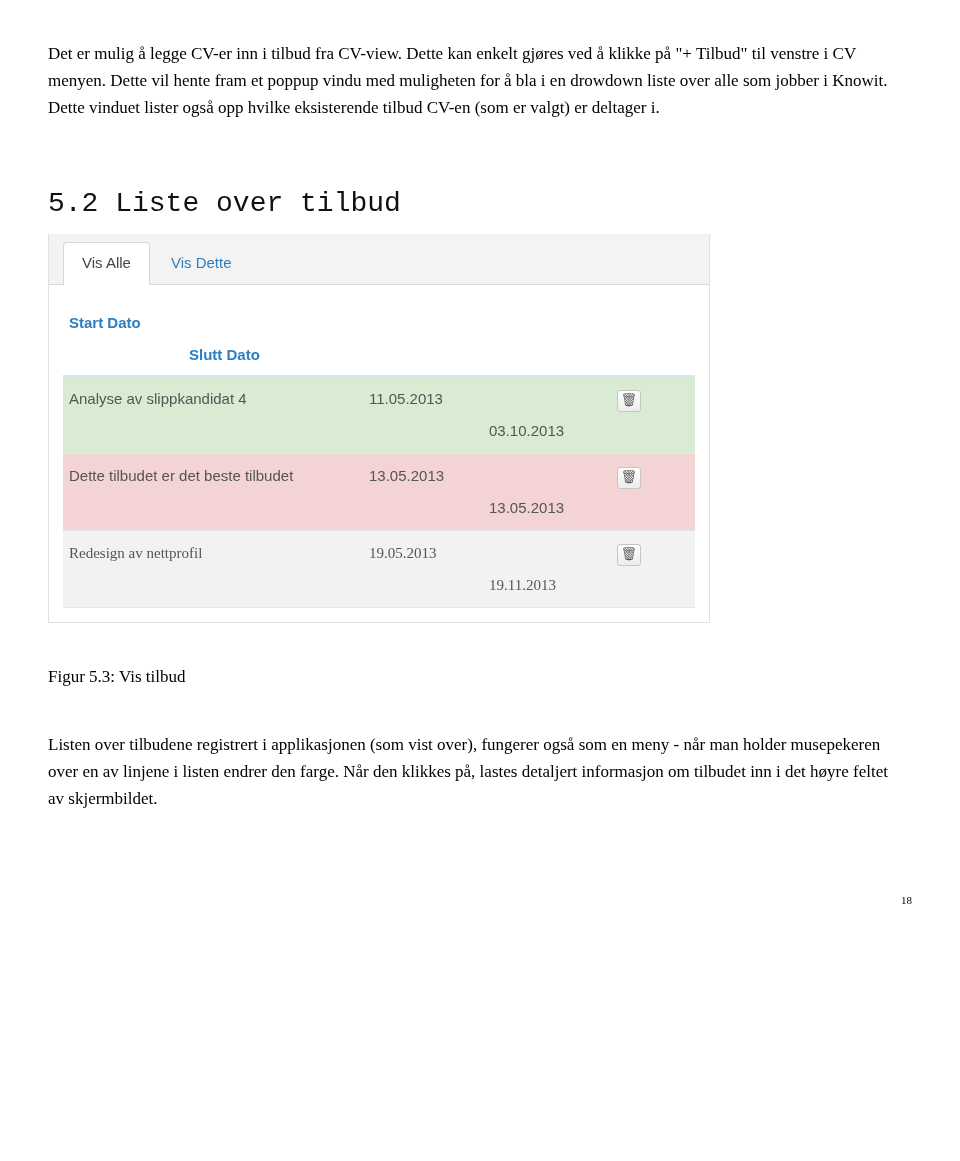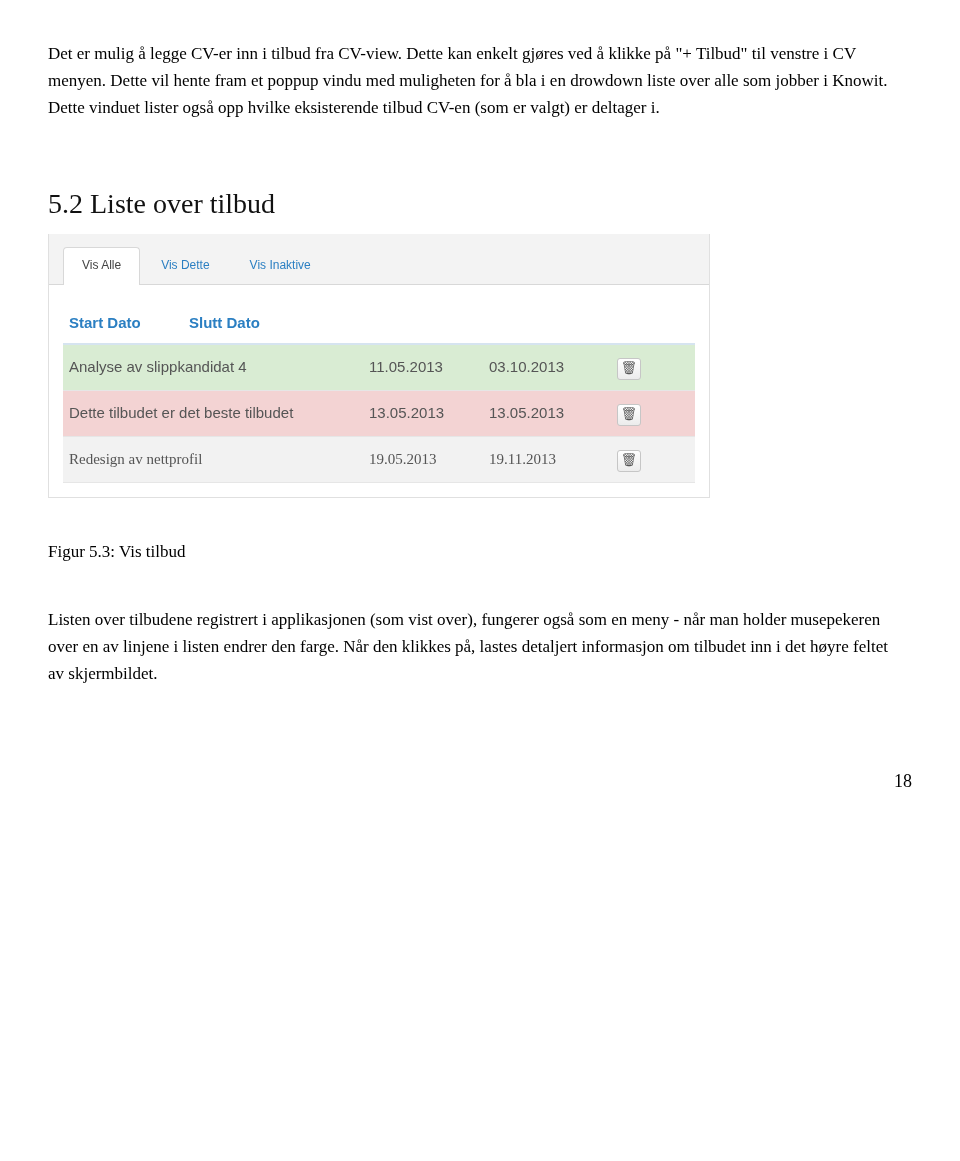--- a/index.html
+++ b/index.html
@@ -11,21 +11,21 @@
     color: #000;
     background: #fff;
     width: 960px;
     box-sizing: border-box;
   }
   .body-text {
     margin: 0 4px 18px 0;
     text-align: left;
   }
   .section-heading {
-    font-family: Liberation Serif, serif;
+    font-family: Liberation Mono, monospace;
     font-weight: 300;
     font-size: 28px;
     color: #111;
     margin: 60px 0 8px 0;
   }
   
   .figure {
     border: 1px solid #e0e0e0;
     border-top: none;
     background: #fafafa;
@@ -39,21 +39,21 @@
     display: flex;
     align-items: flex-end;
     height: 44px;
     border-bottom: 1px solid #d8d8d8;
     background: #f3f3f3;
     padding-top: 6px;
   }
   .tab {
     padding: 8px 18px 10px 18px;
     color: #2b7fc2;
-    font-size: 12px;
+    font-size: 15px;
     border: 1px solid transparent;
     border-bottom: none;
     margin-left: 2px;
     border-top-left-radius: 4px;
     border-top-right-radius: 4px;
     margin-bottom: -1px;
     white-space: nowrap;
   }
   .tab.active {
     background: #fff;
@@ -64,21 +64,21 @@
   .table-wrap { padding: 18px 14px 14px 14px; background:#fff; }
   .thead {
     display: flex;
     color: #2b7fc2;
     font-weight: 600;
     border-bottom: 2px solid #d6e4f0;
     padding: 8px 6px;
   }
   .col-name  { flex: 0 0 300px; }
   .col-start { flex: 0 0 120px; }
-  .col-end   { flex: 0 0 120px; }
+  .col-end   { flex: 0 0 120px; margin-top: 32px; }
   .col-del   { flex: 0 0 40px; text-align: center; }
   .row {
     display: flex;
     align-items: flex-start;
     padding: 10px 6px;
     border-bottom: 1px solid #e6e6e6;
     color: #555;
   }
   .row.green { background: #d9ecd3; }
   .row.pink  { background: #f3d3d3; }
@@ -95,35 +95,34 @@
     color: #555;
     font-size: 13px;
   }
   .caption {
     margin: 0 0 40px 0;
   }
   .page-num {
     position: relative;
     text-align: right;
     margin-top: 80px;
-    font-size: 18px;
+    font-size: 11px;
   }
 </style>
 </head>
 <body>
 
 <p class="body-text">Det er mulig å legge CV-er inn i tilbud fra CV-view. Dette kan enkelt gjøres ved å klikke på "+ Tilbud" til venstre i CV menyen. Dette vil hente fram et poppup vindu med muligheten for å bla i en drowdown liste over alle som jobber i Knowit. Dette vinduet lister også opp hvilke eksisterende tilbud CV-en (som er valgt) er deltager i.</p>
 
 <h2 class="section-heading">5.2 Liste over tilbud</h2>
 
 <div class="figure">
   <div class="tabbar">
     <div class="tab active">Vis Alle</div>
     <div class="tab">Vis Dette</div>
-    <div class="tab">Vis Inaktive</div>
   </div>
   <div class="table-wrap">
     <div class="thead">
       <div class="col-start">Start Dato</div>
       <div class="col-end">Slutt Dato</div>
       <div class="col-del"></div>
     </div>
 
     <div class="row green">
       <div class="col-name">Analyse av slippkandidat 4</div>

